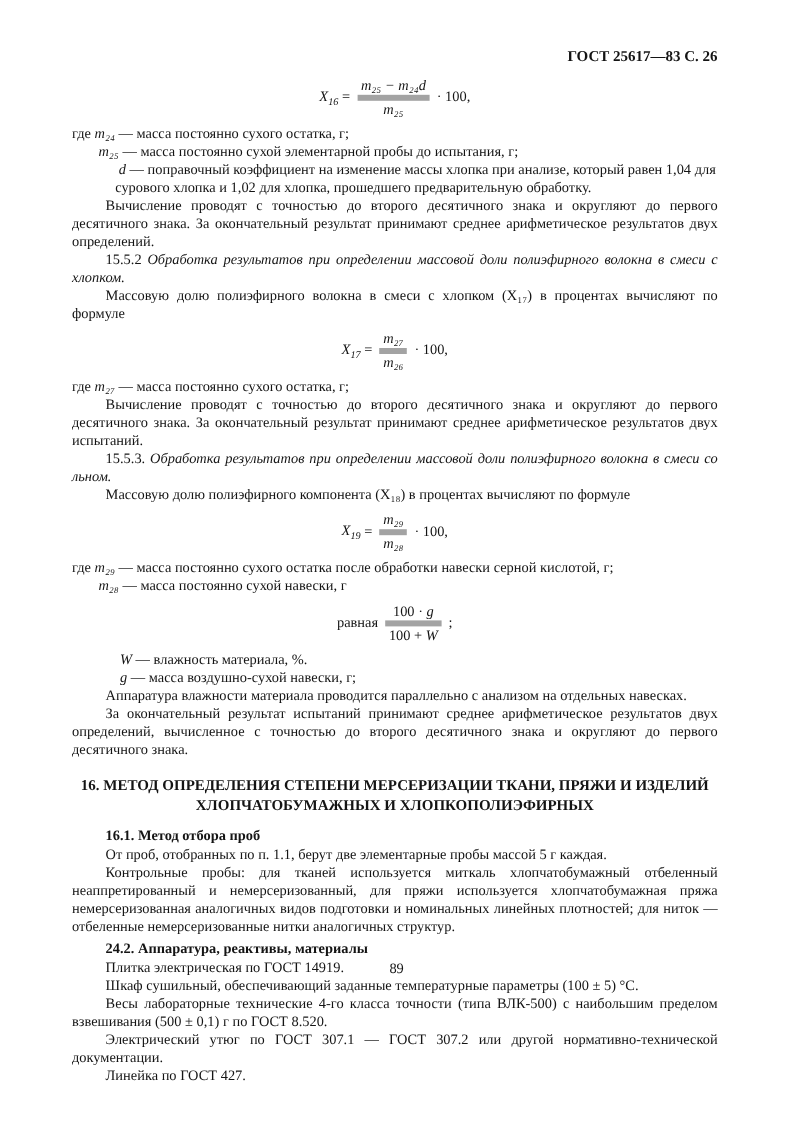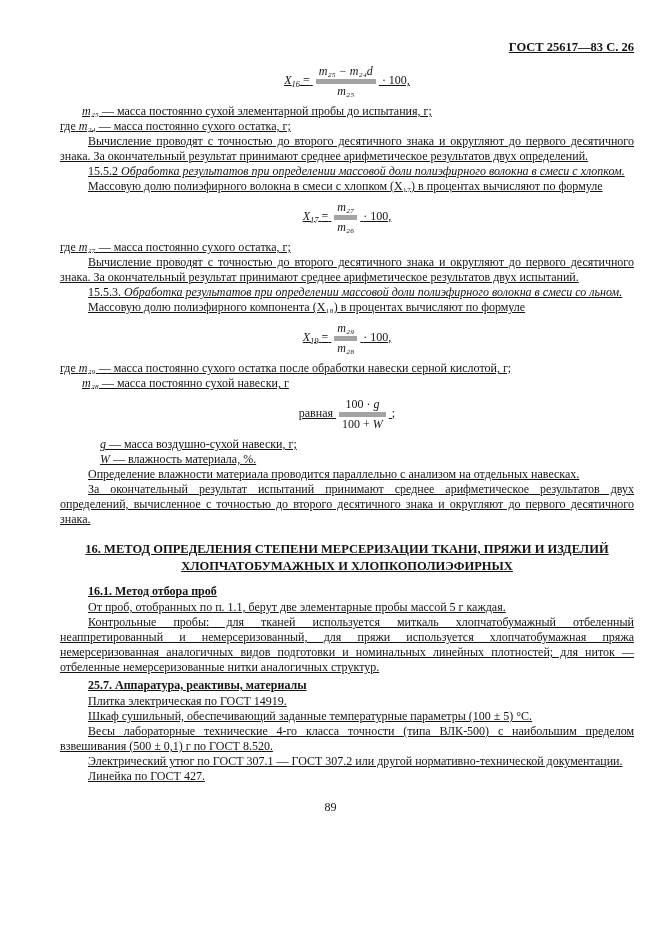--- a/index.html
+++ b/index.html
@@ -2,21 +2,21 @@
 <html lang="ru"><head>
 <meta charset="utf-8">
 <style>
   html,body{margin:0;padding:0;}
   body{
     width:661px;height:936px;position:relative;overflow:hidden;
     background:#ffffff;color:#141414;
     font-family:"Liberation Serif","DejaVu Serif",serif;
     font-size:12px;line-height:15px;
   }
-  .page{padding:40px 27px 0 60px;text-decoration:underline;}
+  .page{padding:40px 63px 0 60px;}
   .doc-header{text-align:right;font-weight:bold;font-size:12.5px;margin-bottom:10px;}
   p{margin:0;text-align:justify;}
   .ind{text-indent:28px;}
   
   .formula{text-align:center;margin:7px 0 6px 0;white-space:nowrap;}
   .formula .vr{font-style:italic;}
   .formula sub{font-size:8.5px;}
   .frac{display:inline-block;vertical-align:middle;text-align:center;line-height:13px;margin:0 3px;}
   .frac .num{display:block;padding:0 3px 1px 3px;border-bottom:5px solid #a3a3a3;}
   .frac .den{display:block;padding:1px 3px 0 3px;}
@@ -45,28 +45,32 @@
     <span class="vr"><i>X</i><sub>16</sub></span>
     <span class="up">=</span>
     <span class="frac vr">
       <span class="num">m₂₅ − m₂₄d</span>
       <span class="den">m₂₅</span>
     </span>
     <span class="up">· 100,</span>
   </div>
 
   <div>
+    <div class="wrow">
+      <span>где</span>
+      <span class="term">m₂₄</span>
+      <span>— масса постоянно сухого остатка, г;</span>
+    </div>
     <div class="wrow wrow2">
       <span class="term">m₂₅</span>
       <span>— масса постоянно сухой элементарной пробы до испытания, г;</span>
     </div>
-    <div class="wrow">
-      <span>где</span>
-      <span class="term">m₂₄</span>
-      <span>— масса постоянно сухого остатка, г;</span>
+    <div class="wrow wrow-d">
+      <span class="term">d</span>
+      <span>— поправочный коэффициент на изменение массы хлопка при анализе, который равен 1,04 для сурового хлопка и 1,02 для хлопка, прошедшего предварительную обработку.</span>
     </div>
   </div>
 
   <p class="ind">Вычисление проводят с точностью до второго десятичного знака и округляют до первого десятичного знака. За окончательный результат принимают среднее арифметическое результатов двух определений.</p>
 
   <p class="ind">
     <span class="subnum">15.5.2</span>
     <span class="ital">Обработка результатов при определении массовой доли полиэфирного волокна в смеси с хлопком.</span>
   </p>
 
@@ -125,42 +129,42 @@
     <span class="up">равная</span>
     <span class="frac">
       <span class="num"><span class="up">100 ·</span> <span class="vr">g</span></span>
       <span class="den"><span class="up">100 +</span> <span class="vr">W</span></span>
     </span>
     <span class="up">;</span>
   </div>
 
   <div>
     <div class="wrow wrow-d2">
+      <span class="term">W</span>
+      <span>— влажность материала, %.</span>
+    </div>
+    <div class="wrow wrow-d2">
       <span class="term">g</span>
       <span>— масса воздушно-сухой навески, г;</span>
     </div>
-    <div class="wrow wrow-d2">
-      <span class="term">W</span>
-      <span>— влажность материала, %.</span>
-    </div>
   </div>
 
-  <p class="ind">Определение влажности материала проводится параллельно с анализом на отдельных навесках.</p>
+  <p class="ind">Аппаратура влажности материала проводится параллельно с анализом на отдельных навесках.</p>
   <p class="ind">За окончательный результат испытаний принимают среднее арифметическое результатов двух определений, вычисленное с точностью до второго десятичного знака и округляют до первого десятичного знака.</p>
 
   <div class="sec-title">
     <div>16. МЕТОД ОПРЕДЕЛЕНИЯ СТЕПЕНИ МЕРСЕРИЗАЦИИ ТКАНИ, ПРЯЖИ И ИЗДЕЛИЙ</div>
     <div>ХЛОПЧАТОБУМАЖНЫХ И ХЛОПКОПОЛИЭФИРНЫХ</div>
   </div>
 
   <p class="subhead">16.1. Метод отбора проб</p>
   <p class="ind">От проб, отобранных по п. 1.1, берут две элементарные пробы массой 5 г каждая.</p>
   <p class="ind">Контрольные пробы: для тканей используется миткаль хлопчатобумажный отбеленный неаппретированный и немерсеризованный, для пряжи используется хлопчатобумажная пряжа немерсеризованная аналогичных видов подготовки и номинальных линейных плотностей; для ниток — отбеленные немерсеризованные нитки аналогичных структур.</p>
 
-  <p class="subhead">25.7. Аппаратура, реактивы, материалы</p>
+  <p class="subhead">24.2. Аппаратура, реактивы, материалы</p>
   <p class="ind">Плитка электрическая по ГОСТ 14919.</p>
   <p class="ind">Шкаф сушильный, обеспечивающий заданные температурные параметры (100 ± 5) °С.</p>
   <p class="ind">Весы лабораторные технические 4-го класса точности (типа ВЛК-500) с наибольшим пределом взвешивания (500 ± 0,1) г по ГОСТ 8.520.</p>
   <p class="ind">Электрический утюг по ГОСТ 307.1 — ГОСТ 307.2 или другой нормативно-технической документации.</p>
   <p class="ind">Линейка по ГОСТ 427.</p>
 
 </div>
 
 <div class="pagenum">89</div>
 

